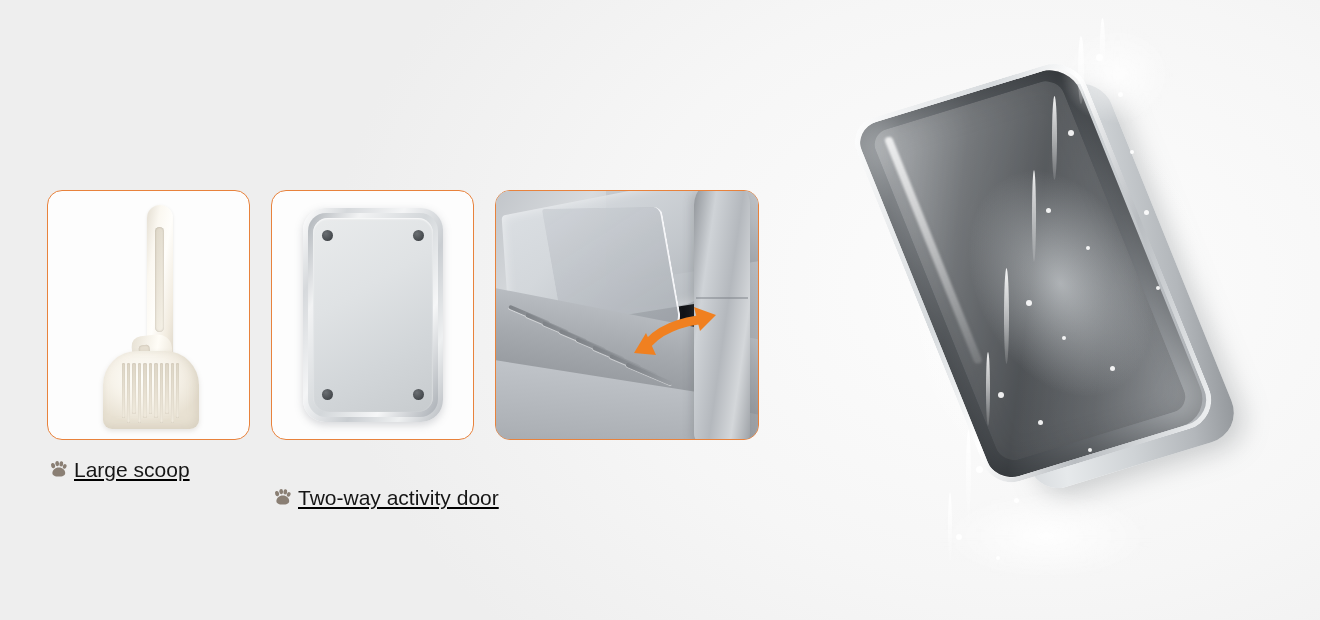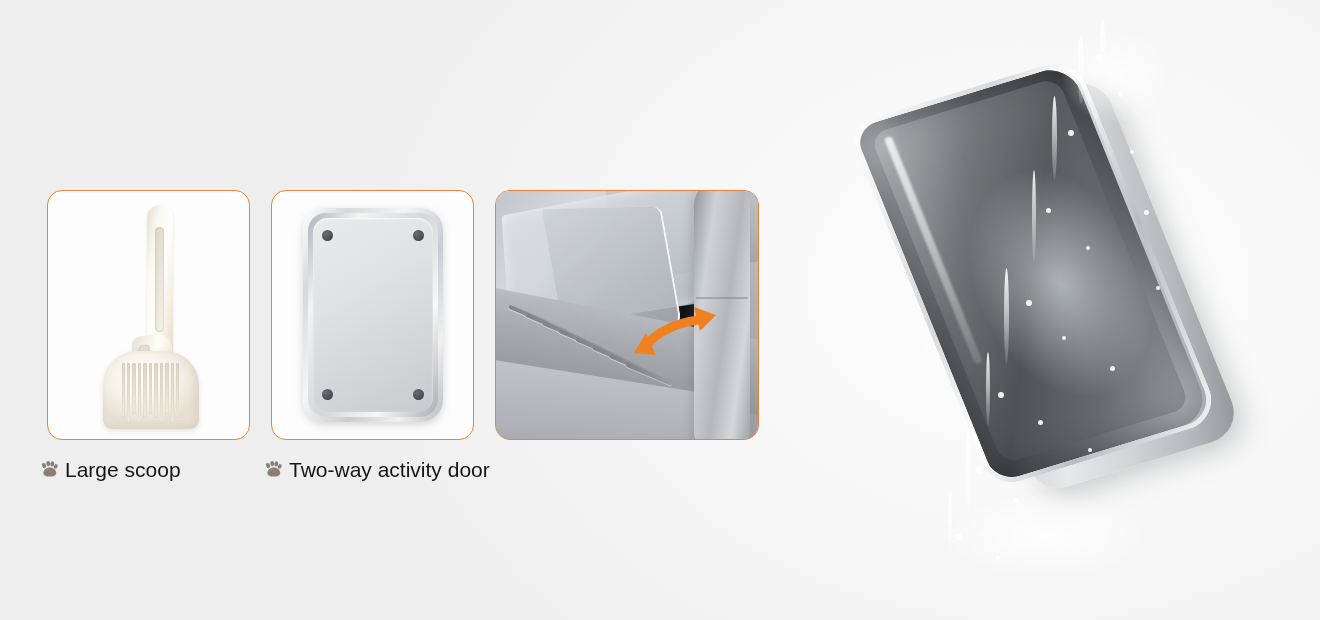--- a/index.html
+++ b/index.html
@@ -28,25 +28,25 @@
   .cards { position: absolute; left: 47px; top: 190px; display: flex; align-items: flex-start; }
   .card {
     position: relative; height: 250px;
     border: 1.4px solid #e8823c; border-radius: 15px;
     background: #fdfdfd; overflow: hidden;
   }
   .card-1 { width: 203px; margin-right: 21px; }
   .card-2 { width: 203px; margin-right: 21px; }
   .card-3 { width: 264px; background: #bfc2c6; }
 
-  .captions { position: absolute; left: 41px; top: 455px; display: flex; }
+  .captions { position: absolute; left: 50px; top: 455px; display: flex; text-decoration: underline; }
   .cap { display: flex; align-items: flex-start; gap: 7px; }
   .cap-1 { width: 203px; margin-right: 21px; }
   .cap-2 { width: 203px; margin-right: 21px; }
-  .cap-3 { width: 264px; }
+  .cap-3 { width: 264px; margin-top: 28px; }
   .cap-text { font-size: 21px; line-height: 30px; color: #161616; }
   .paw { flex: 0 0 auto; margin-top: 6px; }
 
   
   .scoop { position: absolute; left: 50%; top: 14px; width: 120px; height: 225px; transform: translateX(-50%); }
   .scoop-handle {
     position: absolute; left: 58px; top: 0; width: 26px; height: 160px;
     border-radius: 13px;
     background: linear-gradient(100deg, #e4ded2 0%, #fbf8f1 26%, #fffefb 50%, #f2ece0 78%, #ddd6c8 100%);
     box-shadow: 0 1px 3px rgba(120,110,95,.16);

